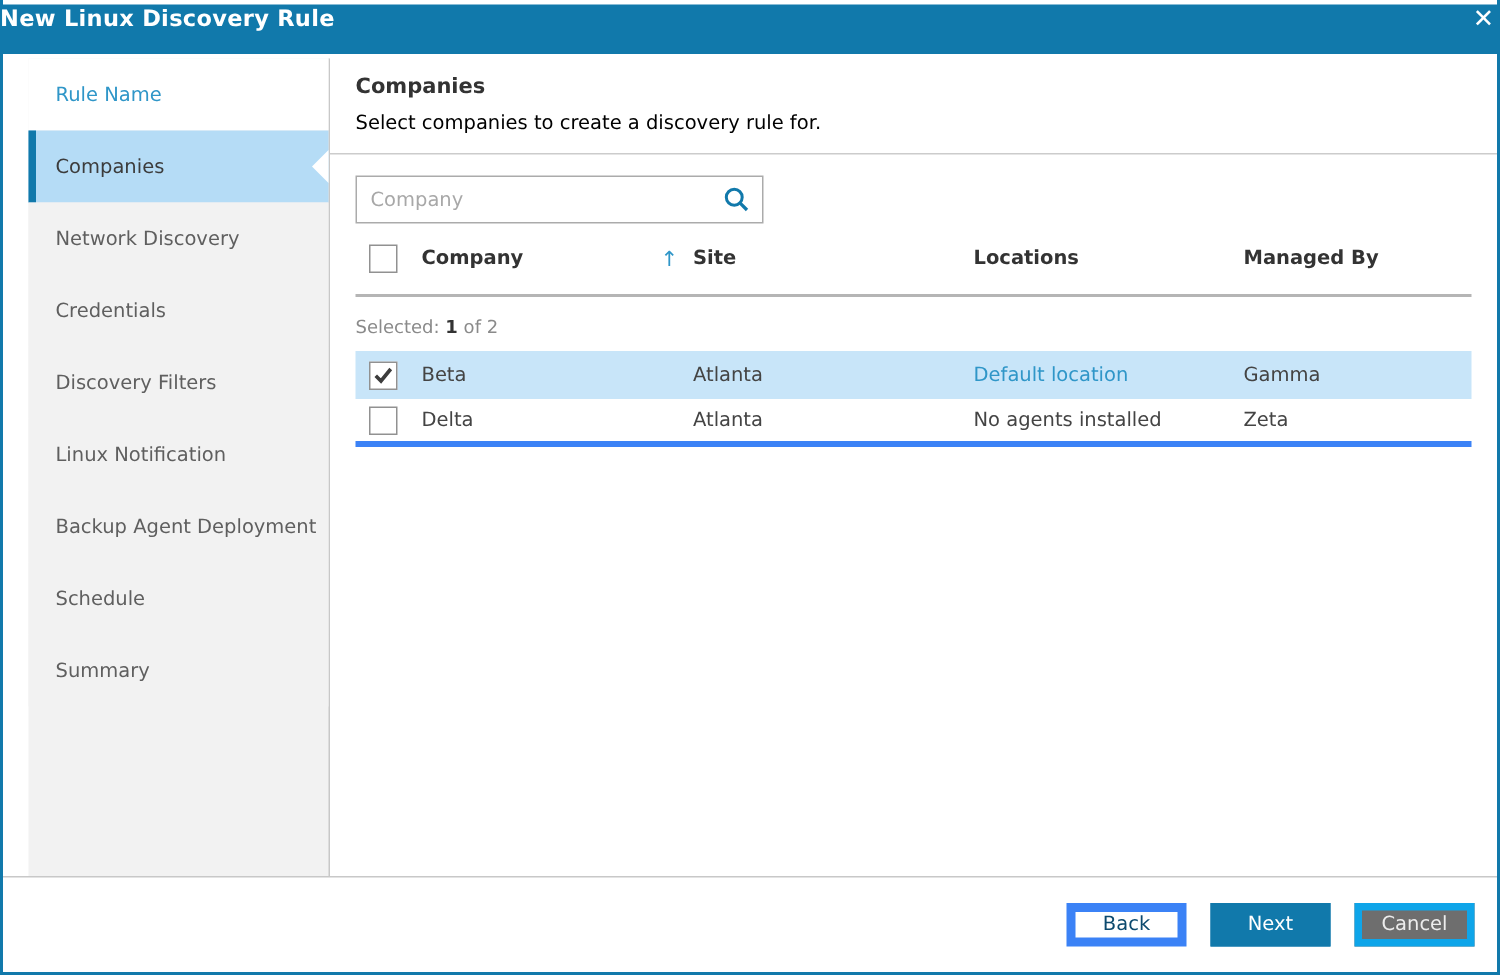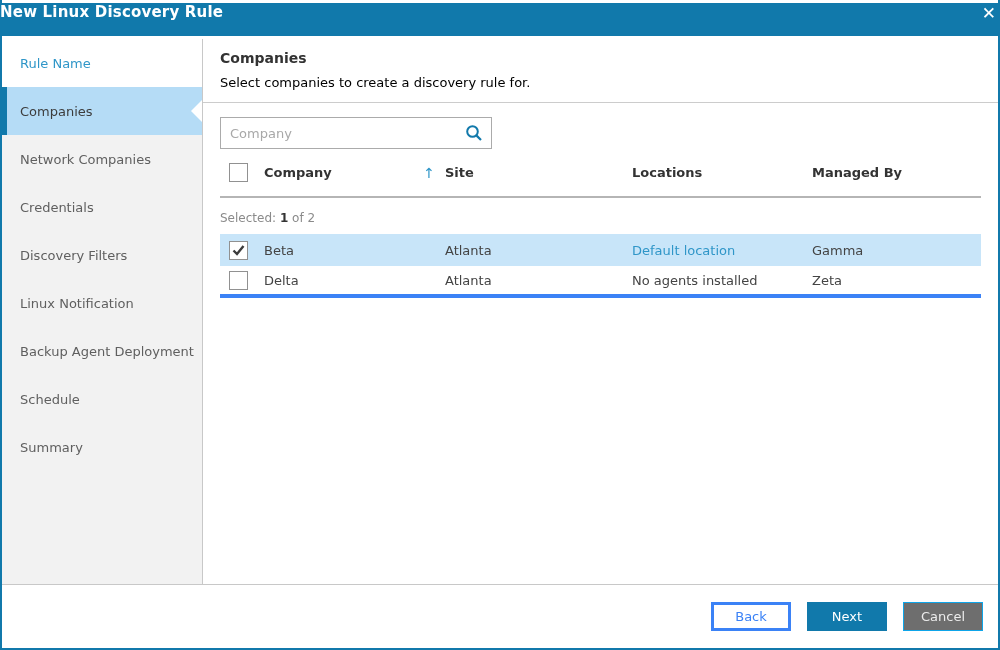--- a/index.html
+++ b/index.html
@@ -25,21 +25,21 @@
     padding: 0 0;
   }
   .titlebar .title {
     color: #ffffff; font-size: 15px; font-weight: 600; letter-spacing: .2px;
   }
   .titlebar .close {
     margin-left: auto; color: #ffffff; font-size: 17px; font-weight: 700;
     line-height: 1; cursor: pointer; padding: 2px 4px;
   }
   
-  .main { flex: 1 1 auto; display: flex; min-height: 0; }
+  .main { flex: 1 1 auto; display: flex; min-height: 0; padding-left: 17px; }
   .sidebar {
     width: 201px; flex: 0 0 201px;
     background: #f2f2f2;
     border-right: 1px solid #c8c8c8;
     display: flex; flex-direction: column;
   }
   .step {
     height: 48px; flex: 0 0 48px;
     display: flex; align-items: center;
     padding-left: 18px;
@@ -111,23 +111,23 @@
     background: #ffffff;
     display: flex; align-items: center; justify-content: flex-end;
     gap: 16px; padding-right: 15px;
   }
   .btn {
     width: 80px; height: 29px;
     font-family: inherit; font-size: 13px;
     display: flex; align-items: center; justify-content: center;
     cursor: pointer;
   }
-  .btn-back   { background: #ffffff; border: 3px solid #3b82f6; color: #3b82f6; }
+  .btn-back   { background: #ffffff; border: 6px solid #3b82f6; color: #0c4a6e; }
   .btn-next   { background: #1179ab; border: 1px solid #1179ab; color: #ffffff; }
-  .btn-cancel { background: #6e6e6e; border: 1px solid #0ea5e9; color: #ececec; }
+  .btn-cancel { background: #6e6e6e; border: 5px solid #0ea5e9; color: #ececec; }
 </style>
 </head>
 <body>
 
 <div class="dialog">
 
   <div class="titlebar">
     <span class="title">New Linux Discovery Rule</span>
     <span class="close">✕</span>
   </div>
@@ -135,21 +135,21 @@
   <div class="main">
 
     <div class="sidebar">
       <div class="step visited">
           <span>Rule Name</span>
         </div>
       <div class="step active">
           <span>Companies</span>
         </div>
       <div class="step future">
-          <span>Network Companies</span>
+          <span>Network Discovery</span>
         </div>
       <div class="step future">
           <span>Credentials</span>
         </div>
       <div class="step future">
           <span>Discovery Filters</span>
         </div>
       <div class="step future">
           <span>Linux Notification</span>
         </div>

